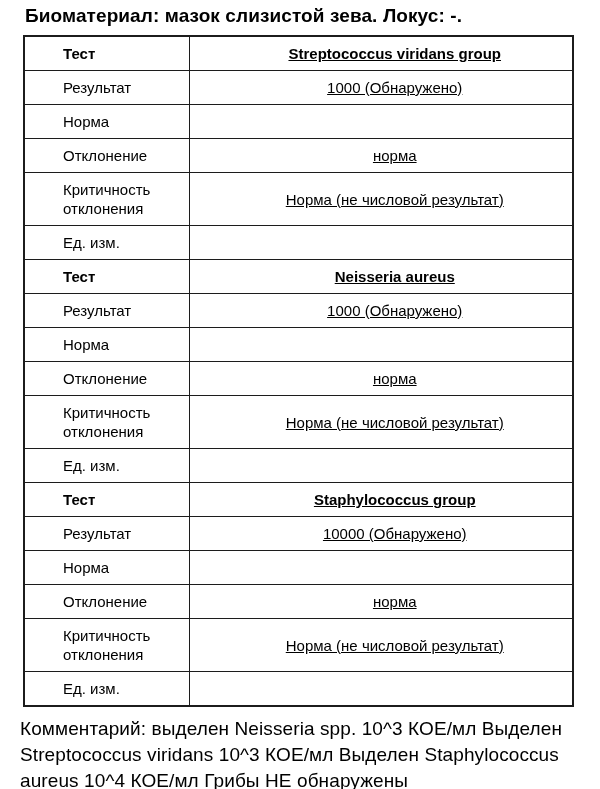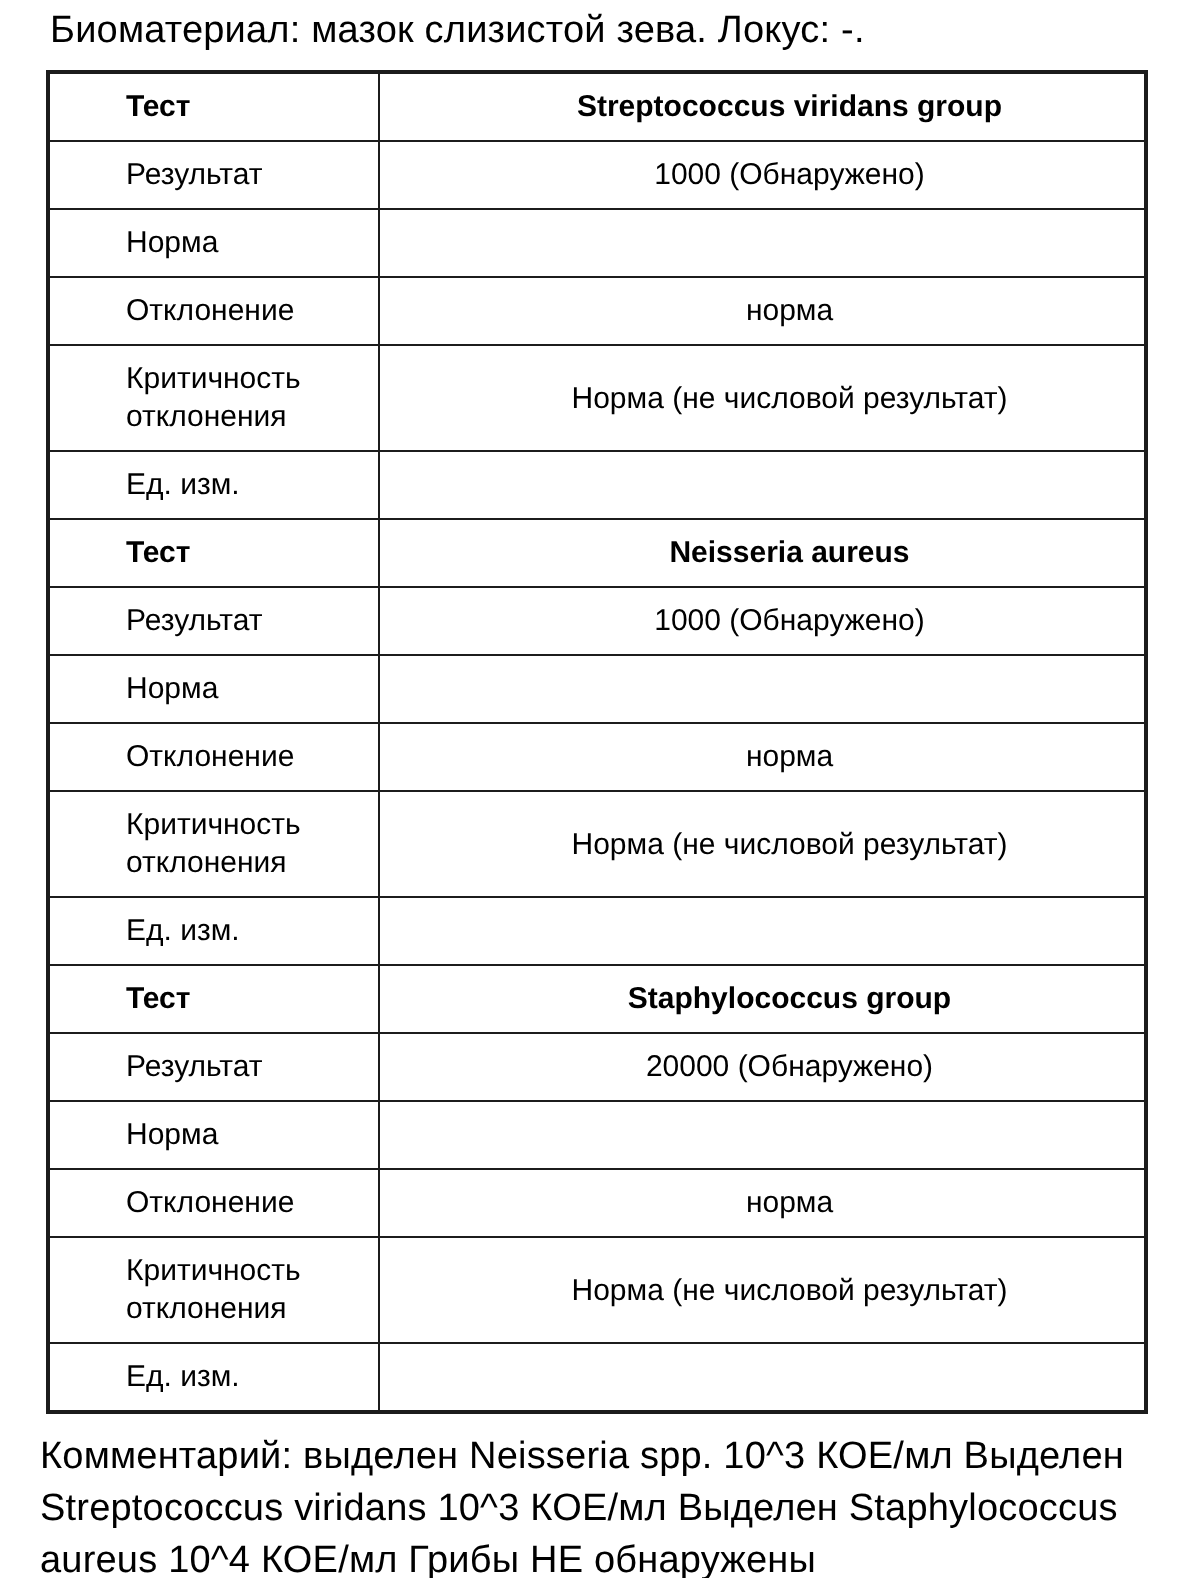--- a/index.html
+++ b/index.html
@@ -10,21 +10,21 @@
     font-family: "Liberation Sans", sans-serif;
   }
   .page {
     width: 600px;
     height: 789px;
     background: #ffffff;
     overflow: hidden;
   }
   .title {
     font-size: 19px;
-    font-weight: normal;
+    font-weight: bold;
     padding: 5px 0 0 25px;
     letter-spacing: 0.1px;
   }
   table.results {
     border-collapse: collapse;
     margin: 8px 0 0 23px;
     width: 551px;
     table-layout: fixed;
   }
   table.results, table.results td {
@@ -37,20 +37,21 @@
     line-height: 19px;
     padding: 7px 10px;
     vertical-align: middle;
   }
   td.label-cell {
     width: 165px;
     text-align: left;
   }
   td.value-cell {
     text-align: center;
+    text-decoration: underline;
   }
   tr.test-row td { font-weight: bold; }
   .comment {
     font-size: 19px;
     line-height: 26px;
     padding: 9px 14px 0 20px;
     width: 590px;
     letter-spacing: 0.1px;
   }
 </style>
@@ -113,21 +114,21 @@
         <td class="label-cell">Ед. изм.</td>
         <td class="value-cell"></td>
       </tr>
 
       <tr class="test-row">
         <td class="label-cell">Тест</td>
         <td class="value-cell">Staphylococcus group</td>
       </tr>
       <tr>
         <td class="label-cell">Результат</td>
-        <td class="value-cell">20000 (Обнаружено)</td>
+        <td class="value-cell">10000 (Обнаружено)</td>
       </tr>
       <tr>
         <td class="label-cell">Норма</td>
         <td class="value-cell"></td>
       </tr>
       <tr>
         <td class="label-cell">Отклонение</td>
         <td class="value-cell">норма</td>
       </tr>
       <tr>

